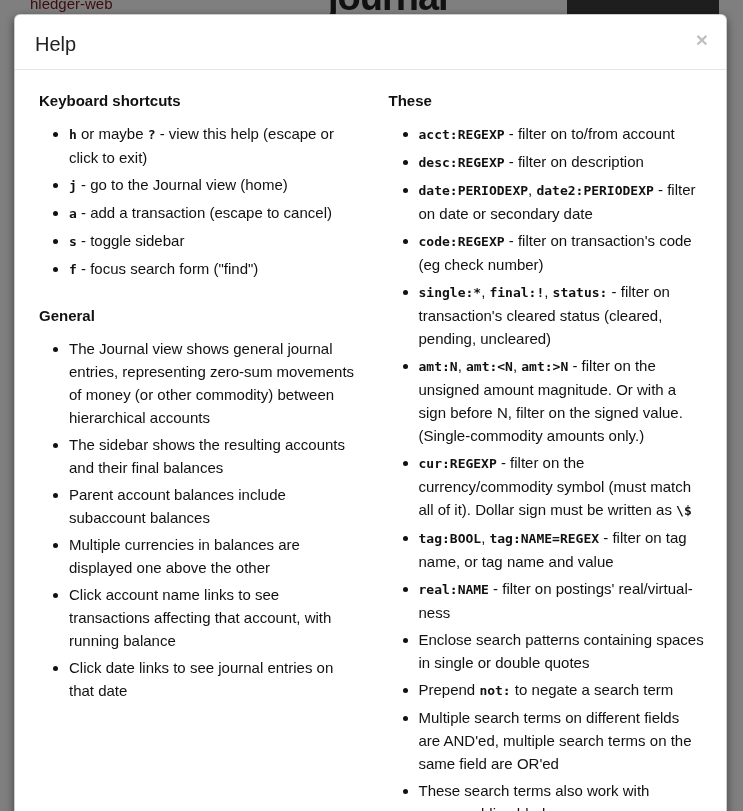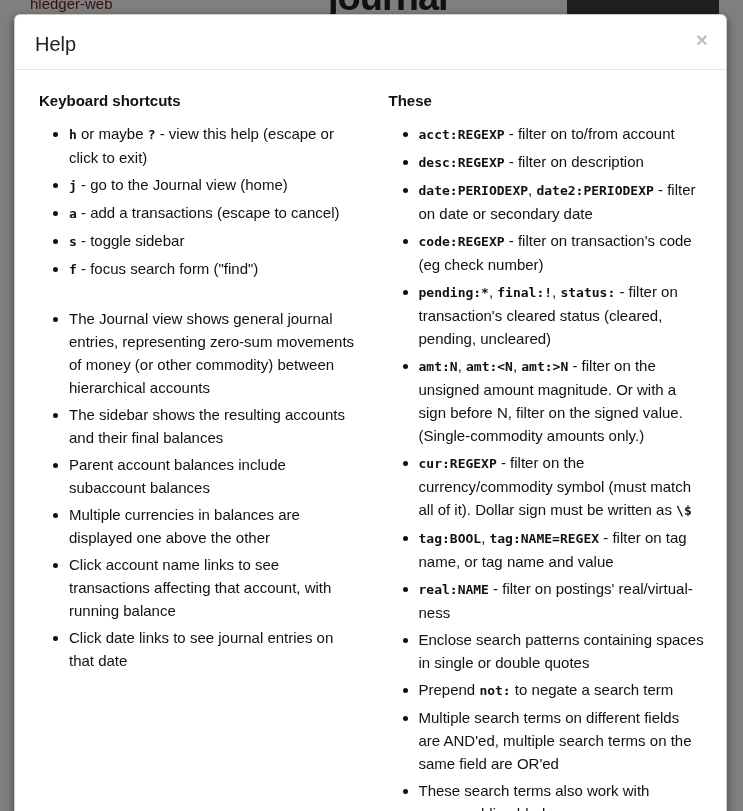--- a/index.html
+++ b/index.html
@@ -96,41 +96,42 @@
   <div class="modal-header">
     <button class="close-btn">×</button>
     <h4 class="modal-title">Help</h4>
   </div>
   <div class="modal-body">
     <div class="col">
       <h5 class="section-heading">Keyboard shortcuts</h5>
       <ul class="help-list">
           <li><span class="code">h</span><span> or maybe </span><span class="code">?</span><span> - view this help (escape or click to exit)</span></li>
           <li><span class="code">j</span><span> - go to the Journal view (home)</span></li>
-          <li><span class="code">a</span><span> - add a transactions (escape to cancel)</span></li>
+          <li><span class="code">a</span><span> - add a transaction (escape to cancel)</span></li>
           <li><span class="code">s</span><span> - toggle sidebar</span></li>
           <li><span class="code">f</span><span> - focus search form ("find")</span></li>
         </ul>
+      <h5 class="section-heading">General</h5>
       <ul class="help-list">
           <li><span>The Journal view shows general journal entries, representing zero-sum movements of money (or other commodity) between hierarchical accounts</span></li>
           <li><span>The sidebar shows the resulting accounts and their final balances</span></li>
           <li><span>Parent account balances include subaccount balances</span></li>
           <li><span>Multiple currencies in balances are displayed one above the other</span></li>
           <li><span>Click account name links to see transactions affecting that account, with running balance</span></li>
           <li><span>Click date links to see journal entries on that date</span></li>
         </ul>
     </div>
     <div class="col">
       <h5 class="section-heading">These</h5>
       <ul class="help-list">
           <li><span class="code">acct:REGEXP</span><span> - filter on to/from account</span></li>
           <li><span class="code">desc:REGEXP</span><span> - filter on description</span></li>
           <li><span class="code">date:PERIODEXP</span><span>, </span><span class="code">date2:PERIODEXP</span><span> - filter on date or secondary date</span></li>
           <li><span class="code">code:REGEXP</span><span> - filter on transaction's code (eg check number)</span></li>
-          <li><span class="code">pending:*</span><span>, </span><span class="code">final:!</span><span>, </span><span class="code">status:</span><span> - filter on transaction's cleared status (cleared, pending, uncleared)</span></li>
+          <li><span class="code">single:*</span><span>, </span><span class="code">final:!</span><span>, </span><span class="code">status:</span><span> - filter on transaction's cleared status (cleared, pending, uncleared)</span></li>
           <li><span class="code">amt:N</span><span>, </span><span class="code">amt:&lt;N</span><span>, </span><span class="code">amt:&gt;N</span><span> - filter on the unsigned amount magnitude. Or with a sign before N, filter on the signed value. (Single-commodity amounts only.)</span></li>
           <li><span class="code">cur:REGEXP</span><span> - filter on the currency/commodity symbol (must match all of it). Dollar sign must be written as </span><span class="code">\$</span></li>
           <li><span class="code">tag:BOOL</span><span>, </span><span class="code">tag:NAME=REGEX</span><span> - filter on tag name, or tag name and value</span></li>
           <li><span class="code">real:NAME</span><span> - filter on postings' real/virtual-ness</span></li>
           <li><span>Enclose search patterns containing spaces in single or double quotes</span></li>
           <li><span>Prepend </span><span class="code">not:</span><span> to negate a search term</span></li>
           <li><span>Multiple search terms on different fields are AND'ed, multiple search terms on the same field are OR'ed</span></li>
           <li><span>These search terms also work with command-line hledger</span></li>
         </ul>
     </div>

